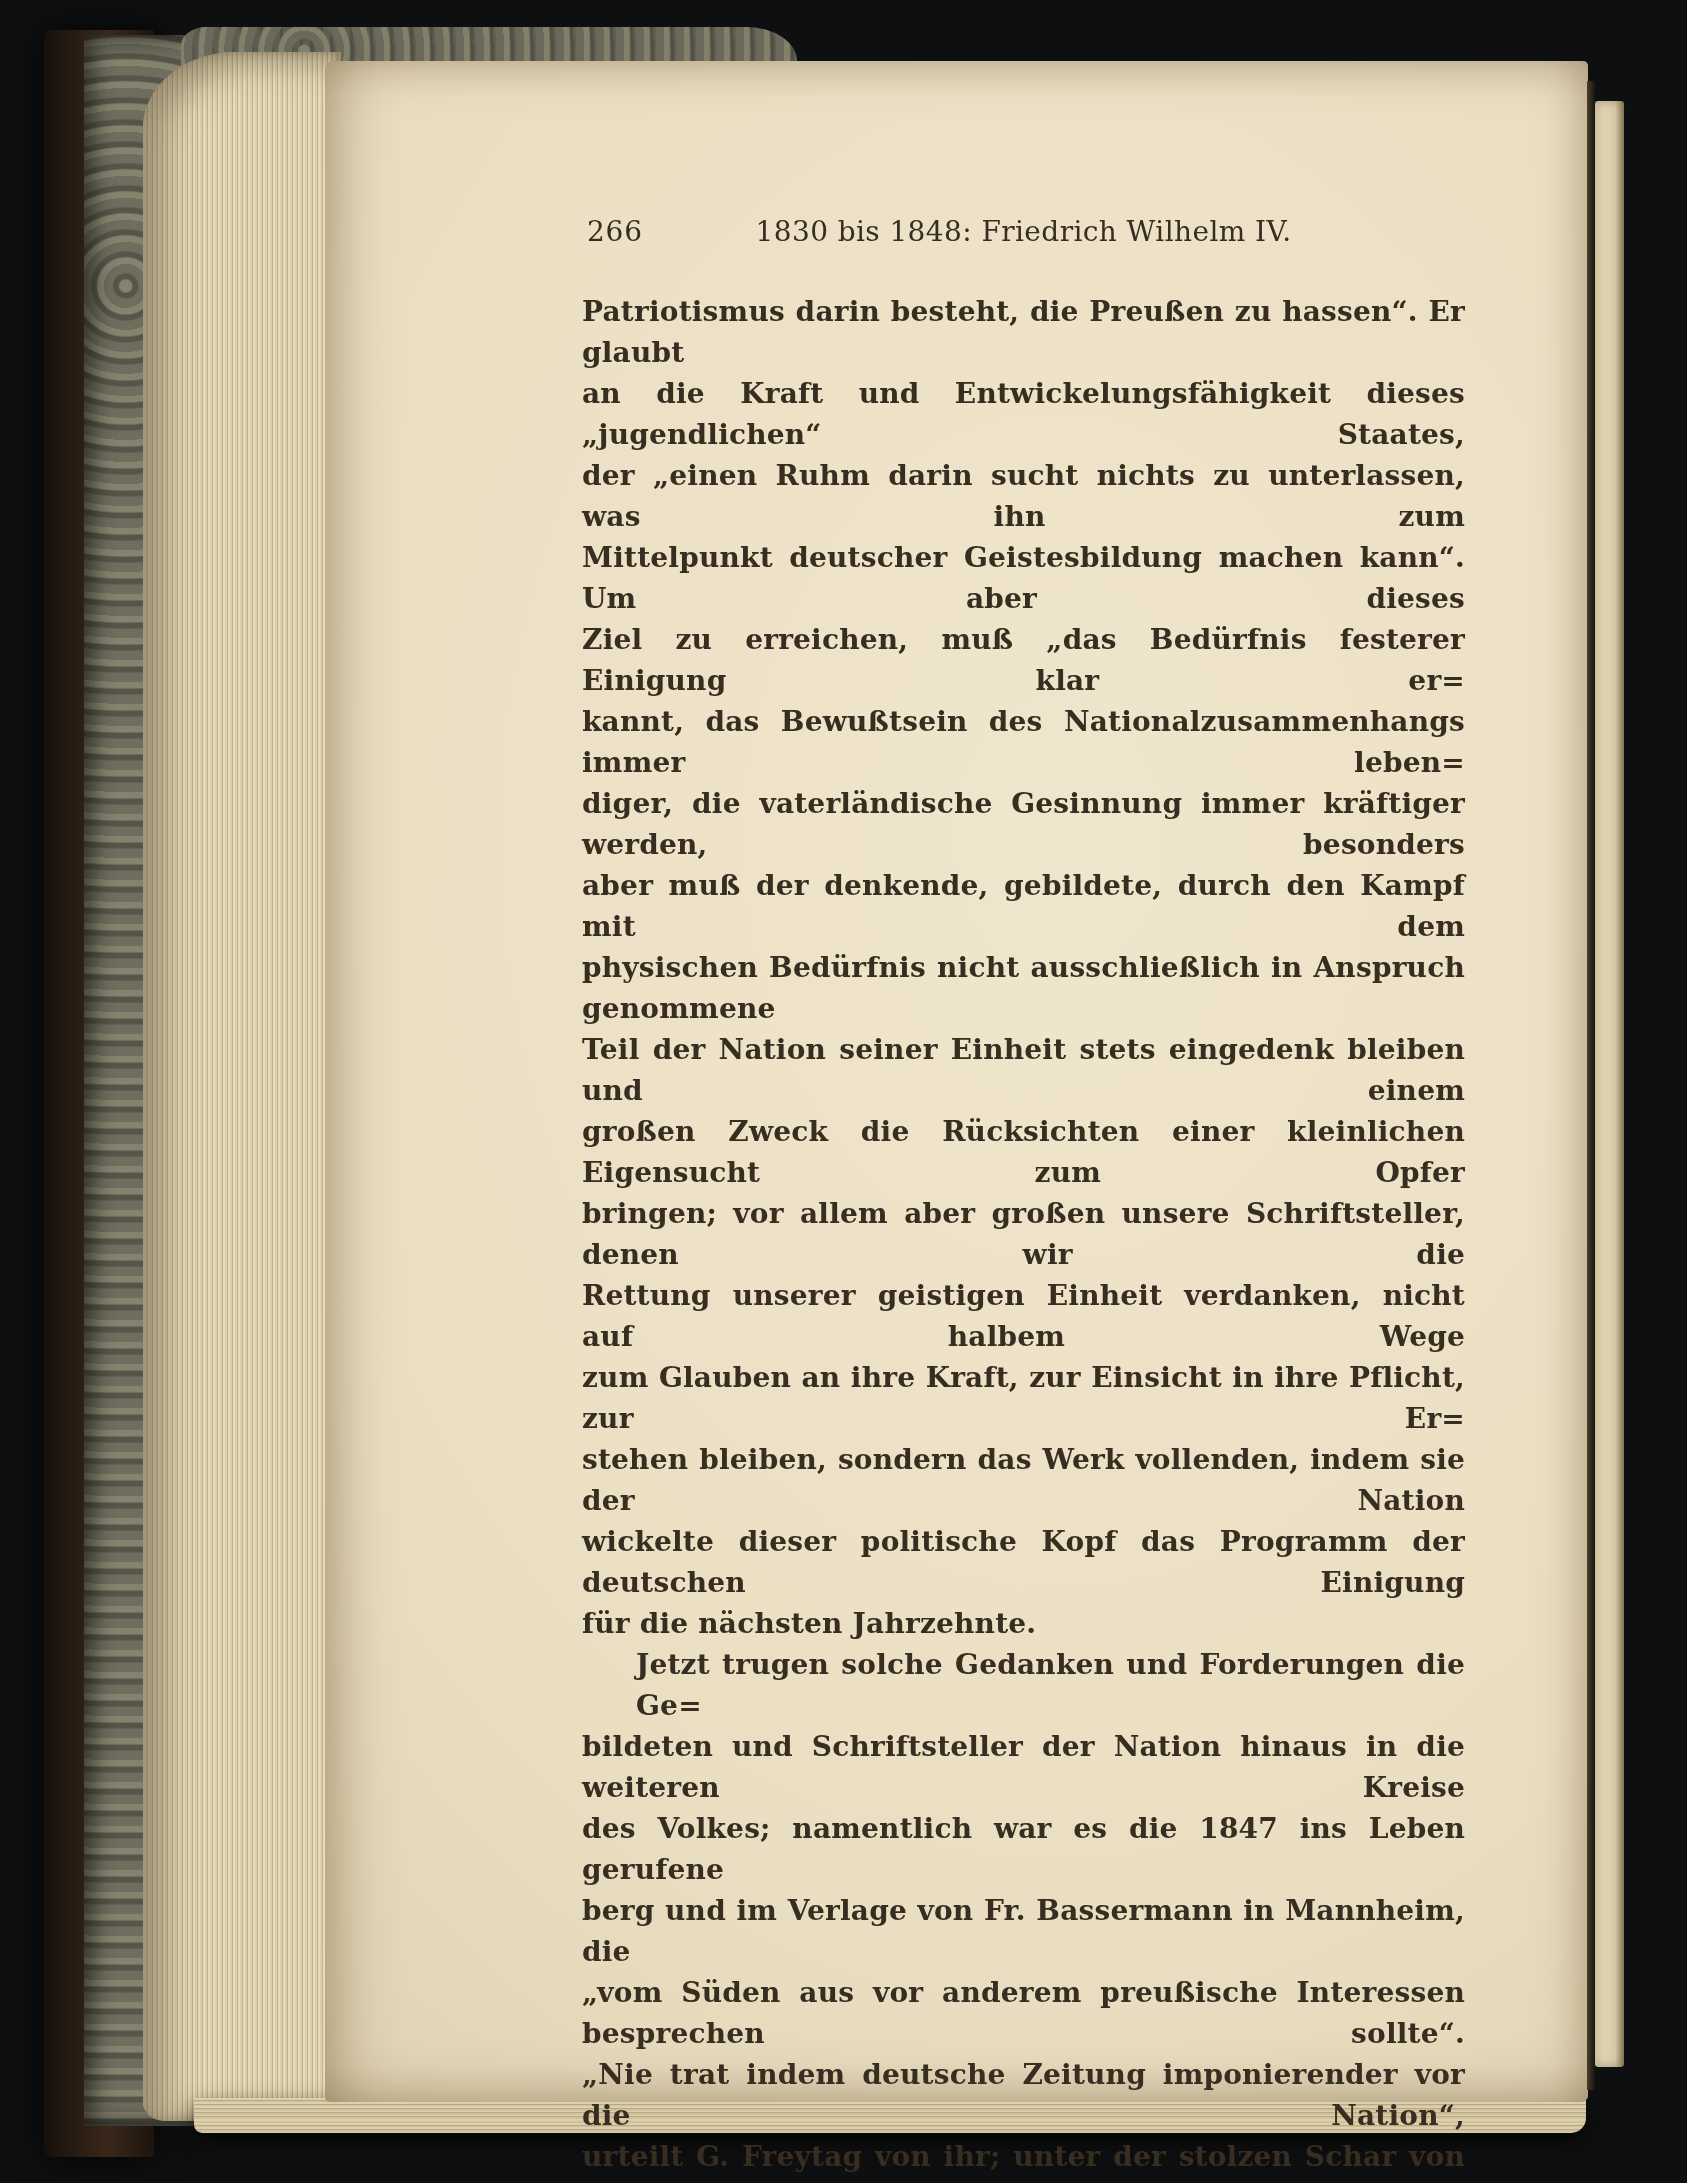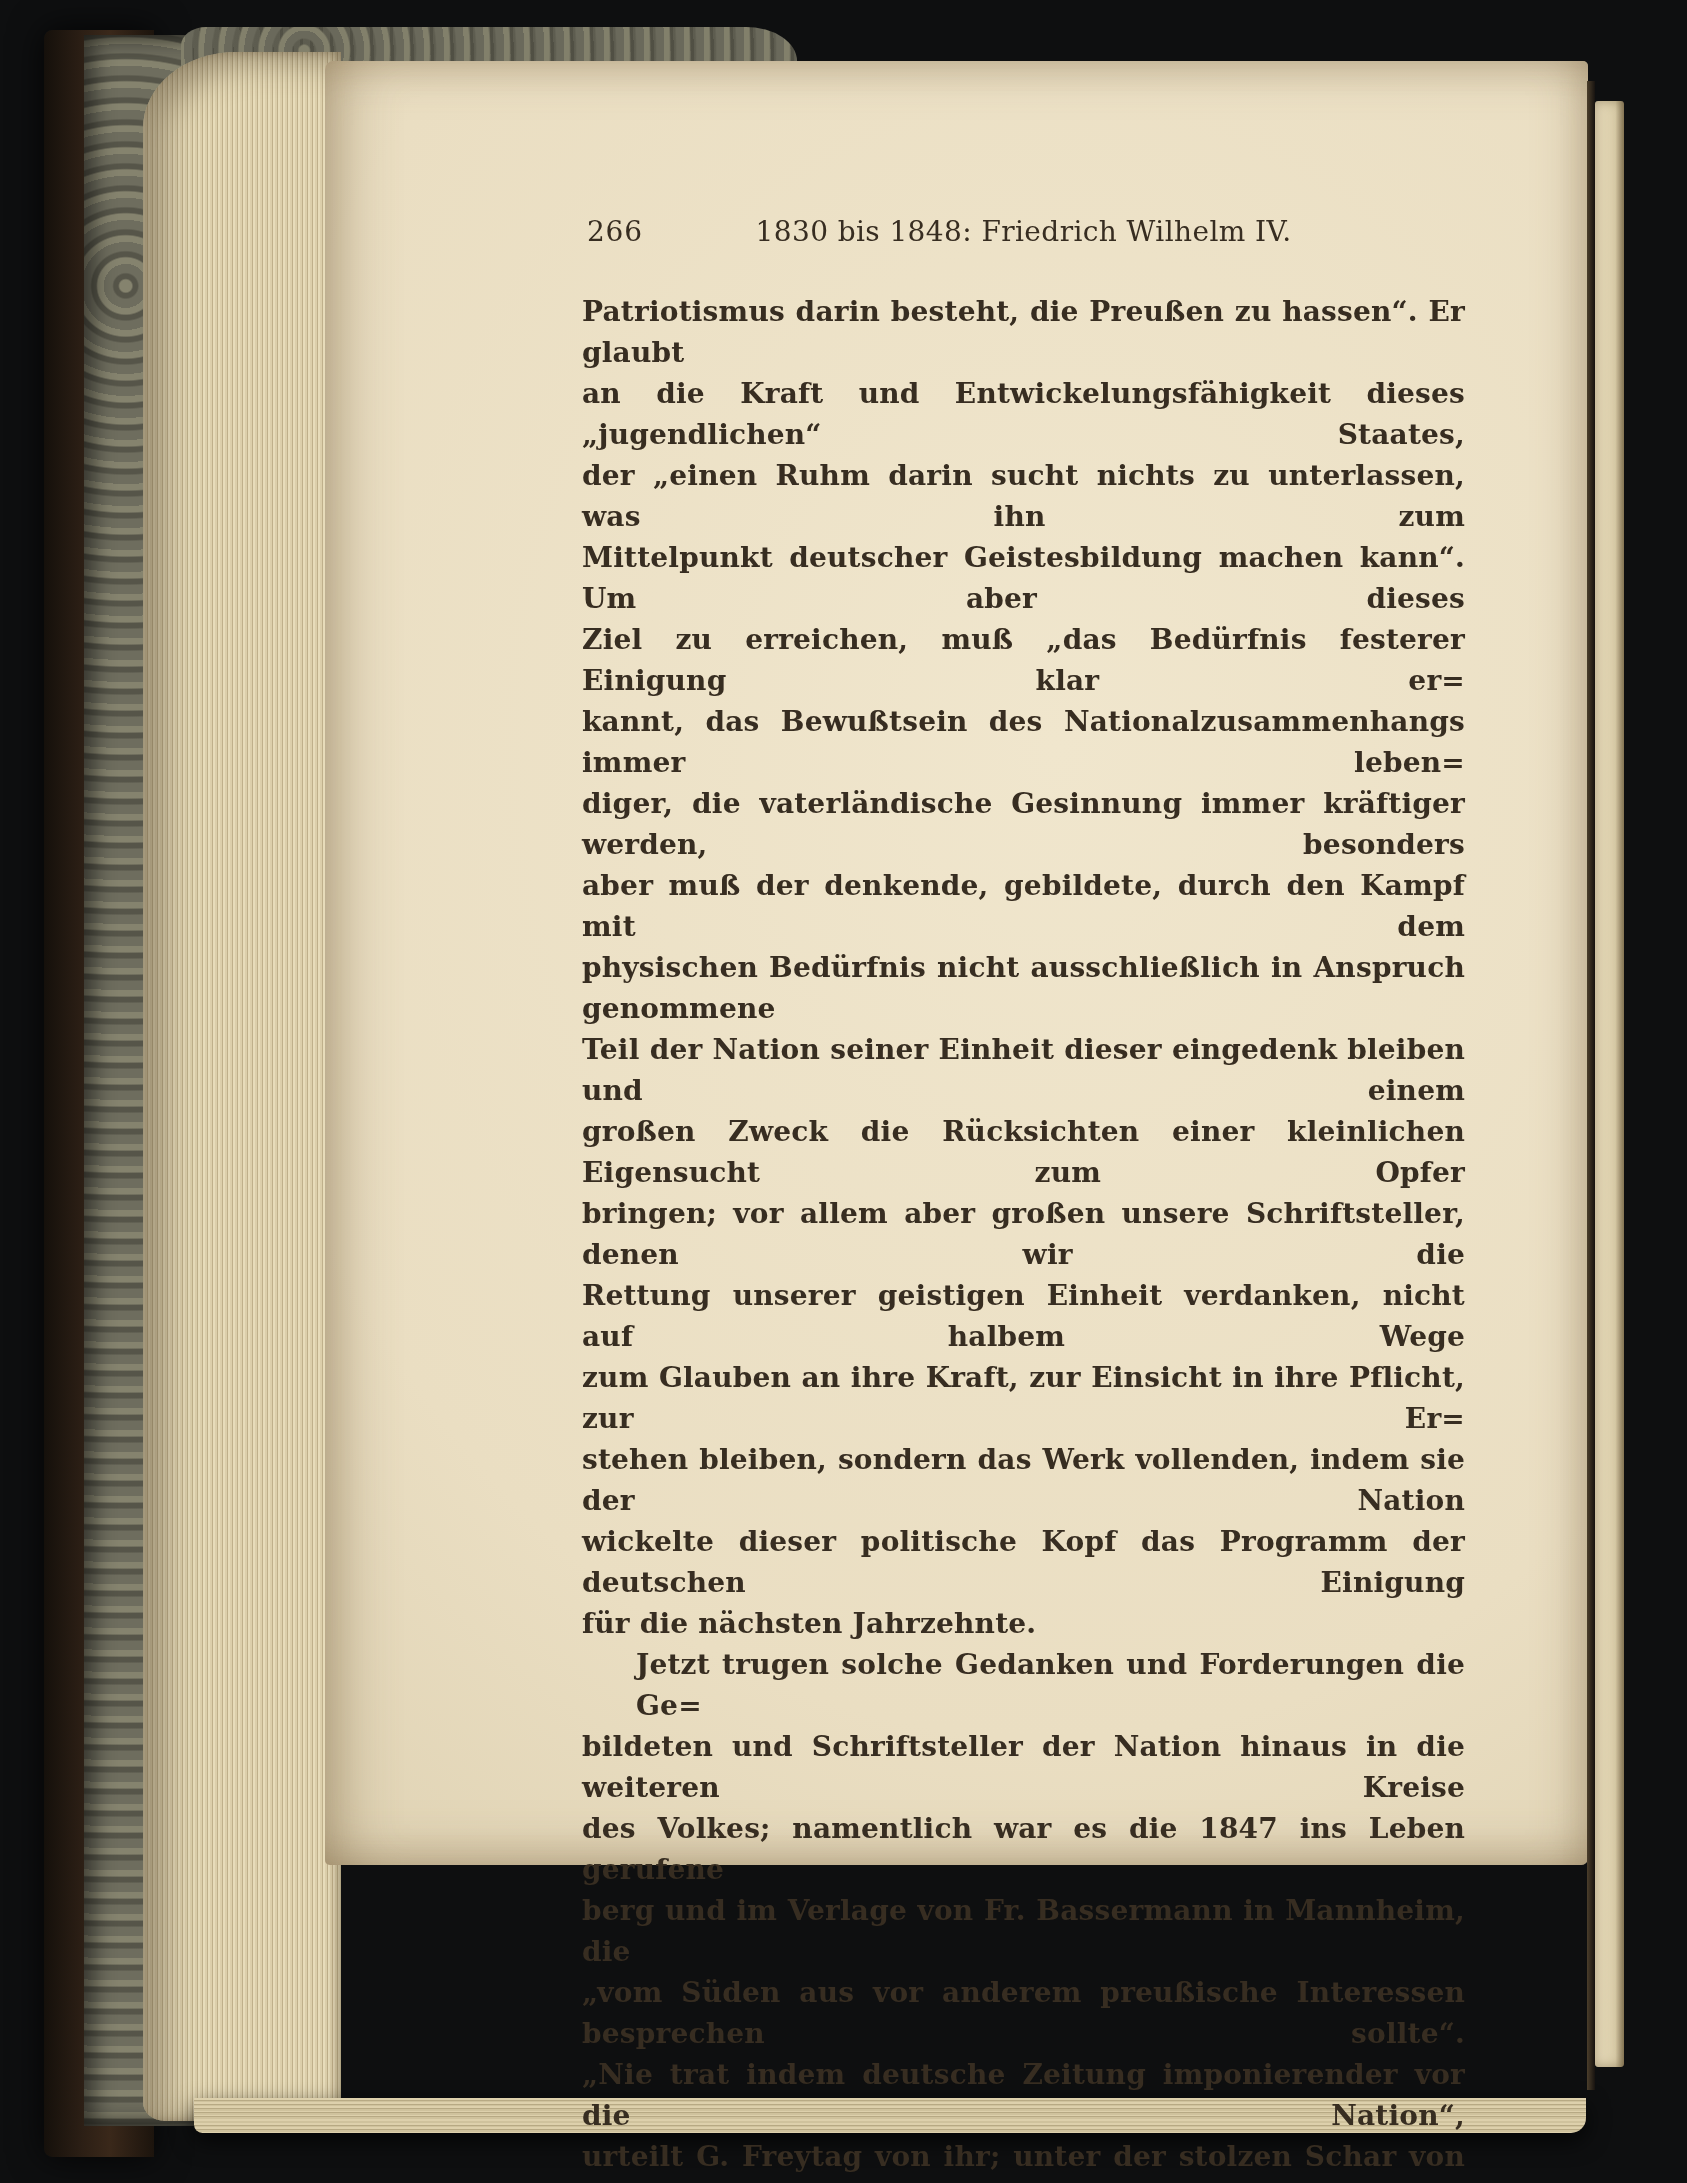--- a/index.html
+++ b/index.html
@@ -41,21 +41,21 @@
     box-shadow: inset 22px 8.4px 34px rgba(70,58,38,.45), inset -5px 0 10px rgba(90,75,50,.35);
   }
   .bottom-edges {
     position:absolute; left:194px; top:2098px; width:1392px; height:35px;
     background:repeating-linear-gradient(180deg,
       #ddd0ac 0 1.7px, #b7a984 1.7px 2.5px, #cfc29d 2.5px 4.2px);
     border-radius:0 0 15px 8.4px;
     box-shadow:0 8.4px 22px rgba(0,0,0,.7);
   }
   .page-main {
-    position:absolute; left:325px; top:61px; width:1263px; height:1804px;
+    position:absolute; left:325px; top:61px; width:1263px; height:2041px;
     background:radial-gradient(120% 100% at 58% 38%, #f0e6cd 0%, #eadec2 55%, #dccfaf 88%, #cfc09c 100%);
     border-radius:8.4px 5px 6.8px 5px;
     box-shadow:
       inset 44px 0 59px -29px rgba(120,98,62,.45),
       inset -29px 0 47px -22px rgba(120,98,62,.40),
       inset 0 34px 51px -32px rgba(120,98,62,.35),
       inset 0 -37px 56px -34px rgba(120,98,62,.40);
   }
   .gutter-gap {
     position:absolute; left:1587px; top:81px; width:8.4px; height:2009px;
@@ -109,21 +109,21 @@
         <div class="paragraph">
           <div class="line">Patriotismus darin besteht, die Preußen zu hassen“.  Er glaubt</div>
           <div class="line">an die Kraft und Entwickelungsfähigkeit dieses „jugendlichen“ Staates,</div>
           <div class="line">der „einen Ruhm darin sucht nichts zu unterlassen, was ihn zum</div>
           <div class="line">Mittelpunkt deutscher Geistesbildung machen kann“.  Um aber dieses</div>
           <div class="line">Ziel zu erreichen, muß „das Bedürfnis festerer Einigung klar er=</div>
           <div class="line">kannt, das Bewußtsein des Nationalzusammenhangs immer leben=</div>
           <div class="line">diger, die vaterländische Gesinnung immer kräftiger werden, besonders</div>
           <div class="line">aber muß der denkende, gebildete, durch den Kampf mit dem</div>
           <div class="line">physischen Bedürfnis nicht ausschließlich in Anspruch genommene</div>
-          <div class="line">Teil der Nation seiner Einheit dieser eingedenk bleiben und einem</div>
+          <div class="line">Teil der Nation seiner Einheit stets eingedenk bleiben und einem</div>
           <div class="line">großen Zweck die Rücksichten einer kleinlichen Eigensucht zum Opfer</div>
           <div class="line">bringen; vor allem aber großen unsere Schriftsteller, denen wir die</div>
           <div class="line">Rettung unserer geistigen Einheit verdanken, nicht auf halbem Wege</div>
           <div class="line">zum Glauben an ihre Kraft, zur Einsicht in ihre Pflicht, zur Er=</div>
           <div class="line">stehen bleiben, sondern das Werk vollenden, indem sie der Nation</div>
           <div class="line">wickelte dieser politische Kopf das Programm der deutschen Einigung</div>
           <div class="line last">für die nächsten Jahrzehnte.</div>
         </div>
         <div class="paragraph">
           <div class="line indent">Jetzt trugen solche Gedanken und Forderungen die Ge=</div>

